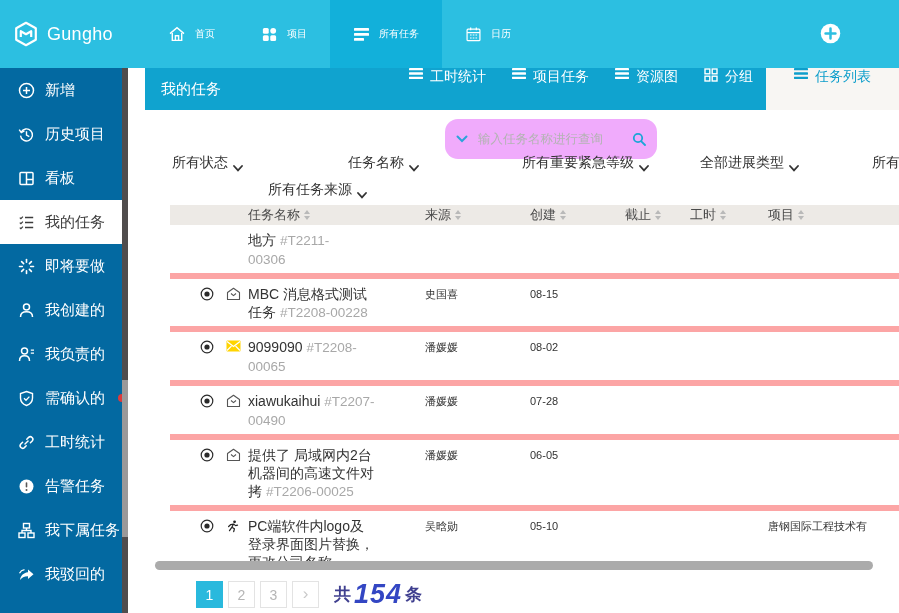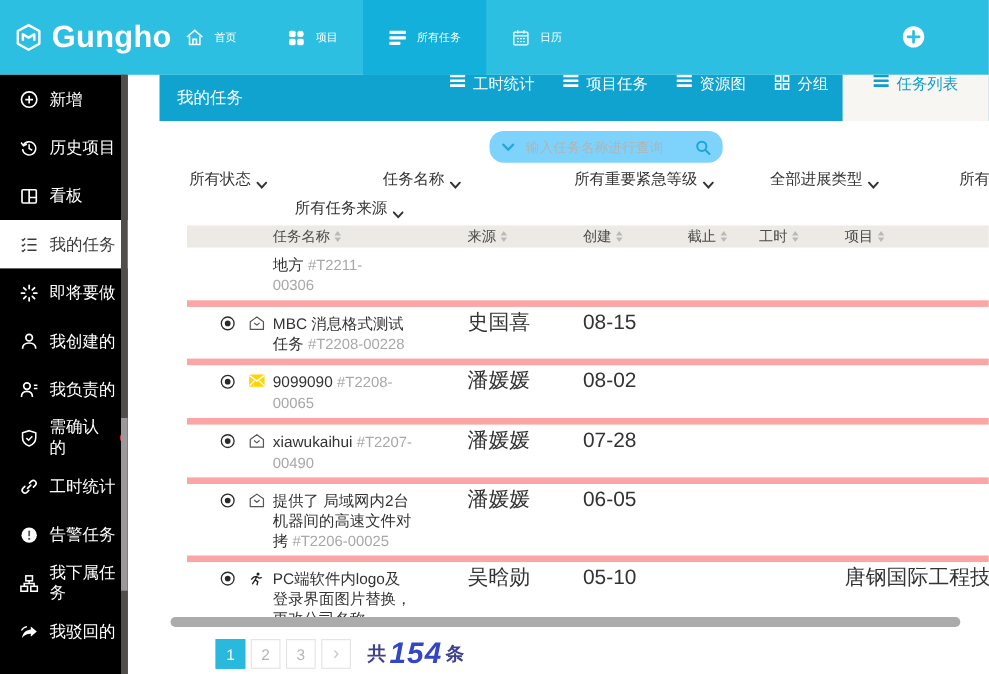--- a/index.html
+++ b/index.html
@@ -4,61 +4,61 @@
 <style>
   html,body{margin:0;padding:0}
   body{
     width:899px;height:613px;position:relative;overflow:hidden;
     font-family:"Liberation Sans","DejaVu Sans",sans-serif;background:#fff;
   }
   svg{display:block}
   
   .topbar{position:absolute;left:0;top:0;width:899px;height:68px;background:#2cbfe1;display:flex;color:#fff}
   .logo{width:145px;display:flex;align-items:center;gap:8px;padding-left:13px;box-sizing:border-box}
-  .logo-text{font-size:28px;font-weight:700;letter-spacing:.3px}
+  .logo-text{font-size:18px;font-weight:400;letter-spacing:.3px}
   .nav{display:flex;align-items:stretch}
   .nav-item{display:flex;align-items:center;gap:9px;padding:0 23px;font-size:10px;cursor:pointer}
   .nav-item.active{background:#12b0da}
   .add-btn{position:absolute;right:58px;top:23px;cursor:pointer}
   
   .subheader{position:absolute;left:145px;top:68px;width:754px;height:42px;background:#10a3cf;display:flex;align-items:center;color:#fff}
   .sub-title{font-size:15px;padding-left:16px}
   .tabs{margin-left:auto;display:flex;align-items:stretch;height:100%}
   .tab{display:flex;gap:7px;padding:0 13px;font-size:14px;cursor:pointer}
   .tab.active{background:#f8f6f3;color:#0e9ecb;padding:0 28px}
   
-  .sidebar{position:absolute;left:0;top:68px;width:116px;height:545px;background:#000000}
+  .sidebar{position:absolute;left:0;top:68px;width:128px;height:545px;background:#0369a1}
   .side-item{height:44px;display:flex;align-items:center;gap:10px;padding-left:18px;color:#fff;font-size:15px;cursor:pointer}
   .side-item.active{background:#fff;color:#3c3c3c}
   .red-dot{width:8px;height:8px;border-radius:50%;background:#e03a3a;margin-left:3px}
   .side-scroll{position:absolute;right:0;top:0;width:6px;height:545px;background:#504d4d}
   .side-thumb{position:absolute;right:0;top:312px;width:6px;height:157px;background:#9b9999}
   
   .content{position:absolute;left:145px;top:110px;width:754px;height:503px;background:#fff;overflow:hidden}
-  .search-pill{position:absolute;left:300px;top:9px;width:212px;height:29px;background:#7dd3fc;border-radius:13px;display:flex;align-items:center;gap:8px;padding:0 11px;box-sizing:border-box}
+  .search-pill{position:absolute;left:300px;top:9px;width:212px;height:40px;background:#f0abfc;border-radius:13px;display:flex;align-items:center;gap:8px;padding:0 11px;box-sizing:border-box}
   .search-input{flex:1;border:none;background:transparent;outline:none;font-size:12.5px;color:#444;font-family:inherit;min-width:0}
   .search-input::placeholder{color:#b3b3b3}
   .filter{position:absolute;display:flex;align-items:flex-end;gap:5px;font-size:14px;color:#333;cursor:pointer;white-space:nowrap}
   
   .table{position:absolute;left:25px;top:95px;width:729px}
   .grid-row{display:grid;grid-template-columns:48px 30px 160px 95px 105px 70px 65px 1fr}
   .thead{background:#edeae6;height:20px;align-items:center;color:#4a4a4a;font-size:13px}
   .th{display:flex;align-items:center}
   .h-src,.td.src{padding-left:17px}
   .h-created,.td.created{padding-left:27px}
   .h-due{padding-left:17px}
   .h-hours{padding-left:12px}
   .h-proj{padding-left:25px}
   .sort{display:inline-flex;flex-direction:column;margin-left:4px;gap:2px}
   .sort i{width:0;height:0;border-left:3.5px solid transparent;border-right:3.5px solid transparent}
   .sort .up{border-bottom:4px solid #b9b9b9}
   .sort .down{border-top:4px solid #b9b9b9}
   .trow{padding:4px 0;cursor:pointer}
   .trow + .trow{border-top:6px solid #fca5a5}
-  .td{font-size:19px;color:#333;line-height:18px;padding-top:2px}
+  .td{font-size:11px;color:#333;line-height:18px;padding-top:2px}
   .td.c1{display:flex;justify-content:flex-end;padding-right:4px;padding-top:4px}
   .td.c2{display:flex;justify-content:center;padding-top:4px}
   .td.name{font-size:14px;width:128px}
   .td.name.narrow{width:100px}
   .tid{color:#a8a8a8;font-size:13.5px}
   .td.proj{padding-left:25px;white-space:nowrap}
   .partial{min-height:37px}
   
   .hscroll{position:absolute;left:10px;top:451px;width:718px;height:9px;border-radius:5px;background:#ababab;cursor:pointer}
   .pager{position:absolute;left:51px;top:469px;display:flex;align-items:center;gap:5px}

